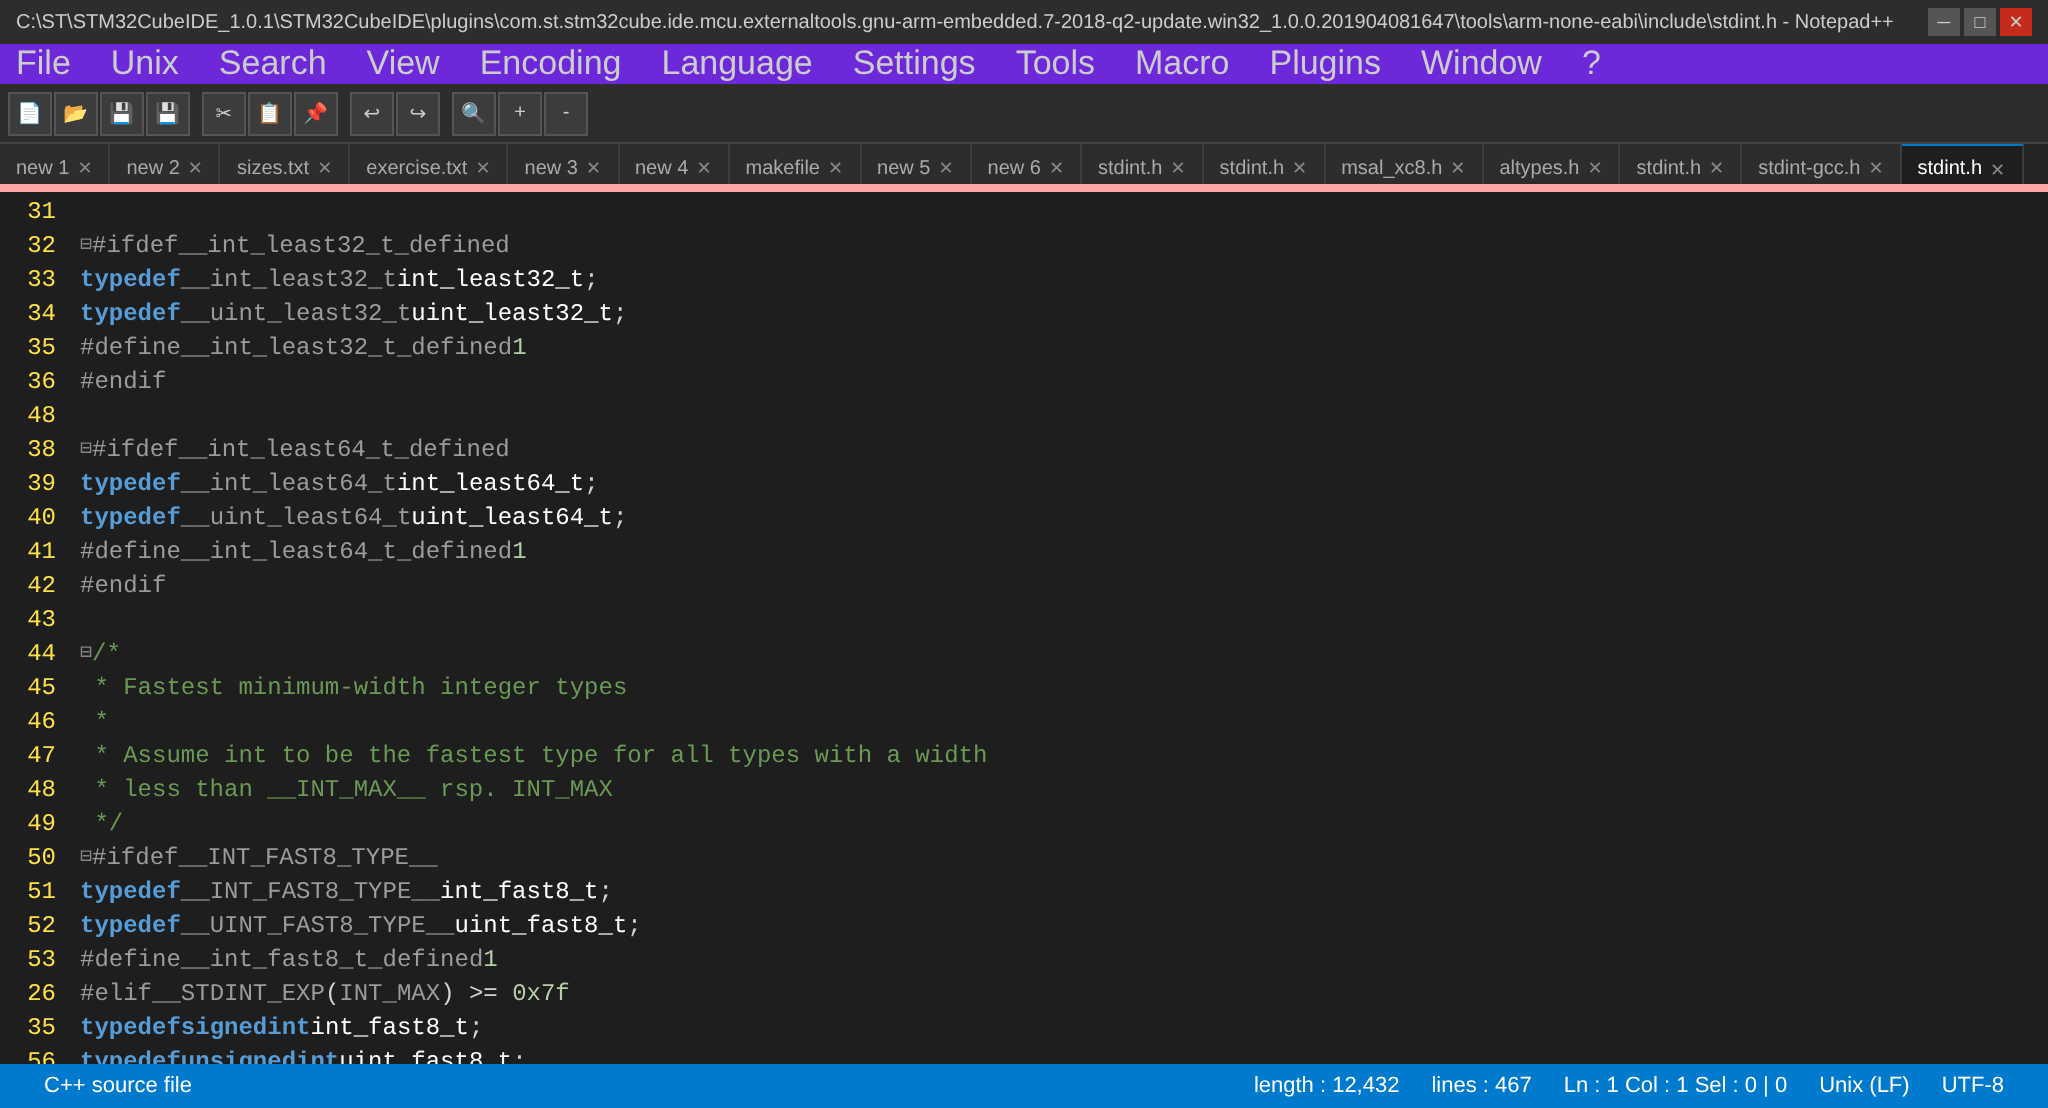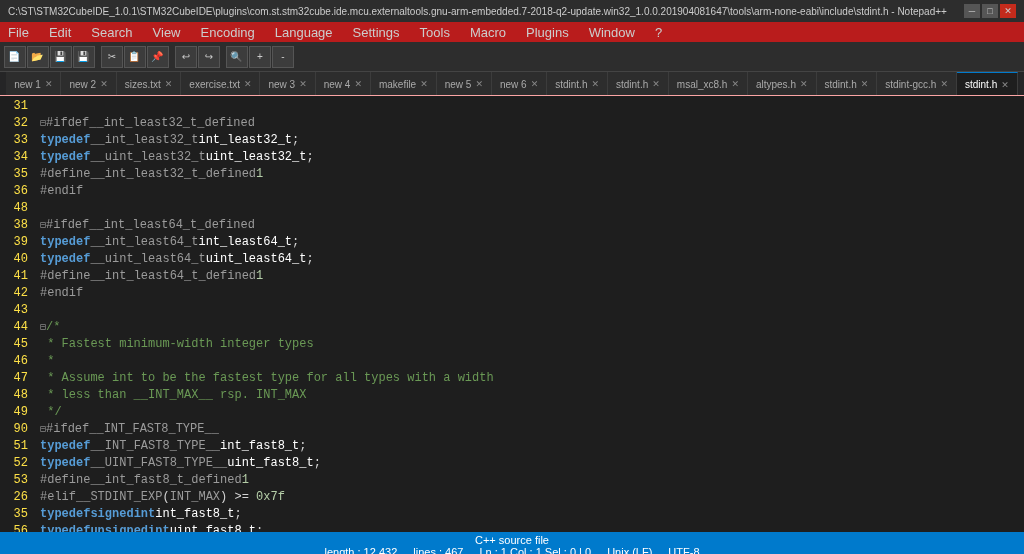--- a/index.html
+++ b/index.html
@@ -40,24 +40,24 @@
       color: #ccc;
       font-size: 9px;
       cursor: pointer;
       display: flex;
       align-items: center;
       justify-content: center;
     }
 
     
     #menu-bar {
-      background: #b91c1c;
+      background: #6d28d9;
       color: #cccccc;
       font-family: Arial, sans-serif;
-      font-size: 13px;
+      font-size: 17px;
       padding: 2px 4px;
       display: flex;
       gap: 12px;
       height: 20px;
       align-items: center;
       flex-shrink: 0;
     }
     .menu-item {
       cursor: pointer;
       padding: 1px 4px;
@@ -93,22 +93,21 @@
     }
 
     
     #tab-bar {
       background: #252526;
       display: flex;
       flex-wrap: wrap;
       height: 24px;
       flex-shrink: 0;
       overflow: hidden;
-      border-bottom: 1px solid #fca5a5;
-      justify-content: center;
+      border-bottom: 4px solid #fca5a5;
     }
     .tab {
       display: flex;
       align-items: center;
       padding: 0 8px;
       height: 24px;
       font-family: Arial, sans-serif;
       font-size: 10px;
       color: #aaa;
       background: #2d2d2d;
@@ -180,21 +179,20 @@
       background: #007acc;
       color: #ffffff;
       font-family: Arial, sans-serif;
       font-size: 11px;
       padding: 2px 22px;
       display: flex;
       justify-content: space-between;
       align-items: center;
       height: 22px;
       flex-shrink: 0;
-      flex-direction: column;
     }
     #status-left { display: flex; gap: 16px; }
     #status-right { display: flex; gap: 16px; }
 
     .line-code {
       display: flex;
     }
   </style>
 </head>
 <body>
@@ -203,21 +201,21 @@
   <span style="font-size:10px; overflow:hidden; white-space:nowrap; text-overflow:ellipsis; max-width:960px;">C:\ST\STM32CubeIDE_1.0.1\STM32CubeIDE\plugins\com.st.stm32cube.ide.mcu.externaltools.gnu-arm-embedded.7-2018-q2-update.win32_1.0.0.201904081647\tools\arm-none-eabi\include\stdint.h - Notepad++</span>
   <div id="title-bar-controls" style="display:flex;gap:2px;flex-shrink:0;">
     <button class="win-btn">─</button>
     <button class="win-btn">□</button>
     <button class="win-btn" style="background:#c42b1c;">✕</button>
   </div>
 </div>
 
 <div id="menu-bar">
 <span class="menu-item">File</span>
-    <span class="menu-item">Edit</span>
+    <span class="menu-item">Unix</span>
     <span class="menu-item">Search</span>
     <span class="menu-item">View</span>
     <span class="menu-item">Encoding</span>
     <span class="menu-item">Language</span>
     <span class="menu-item">Settings</span>
     <span class="menu-item">Tools</span>
     <span class="menu-item">Macro</span>
     <span class="menu-item">Plugins</span>
     <span class="menu-item">Window</span>
     <span class="menu-item">?</span>
@@ -274,21 +272,21 @@
       <div>40</div>
       <div>41</div>
       <div>42</div>
       <div>43</div>
       <div>44</div>
       <div>45</div>
       <div>46</div>
       <div>47</div>
       <div>48</div>
       <div>49</div>
-      <div>90</div>
+      <div>50</div>
       <div>51</div>
       <div>52</div>
       <div>53</div>
       <div>26</div>
       <div>35</div>
       <div>56</div>
     </div>
   <div id="code-area"><div class="line-code">&nbsp;</div><div class="line-code"><span class="fold-icon">⊟</span><span class="pp">#ifdef</span>   <span class="macro">__int_least32_t_defined</span></div><div class="line-code">  <span class="kw">typedef</span> <span class="macro">__int_least32_t</span> <span class="type">int_least32_t</span>;</div><div class="line-code">  <span class="kw">typedef</span> <span class="macro">__uint_least32_t</span> <span class="type">uint_least32_t</span>;</div><div class="line-code">  <span class="pp">#define</span> <span class="macro">__int_least32_t_defined</span> <span class="num">1</span></div><div class="line-code">  <span class="pp">#endif</span></div><div class="line-code">&nbsp;</div><div class="line-code"><span class="fold-icon">⊟</span><span class="pp">#ifdef</span>   <span class="macro">__int_least64_t_defined</span></div><div class="line-code">  <span class="kw">typedef</span> <span class="macro">__int_least64_t</span> <span class="type">int_least64_t</span>;</div><div class="line-code">  <span class="kw">typedef</span> <span class="macro">__uint_least64_t</span> <span class="type">uint_least64_t</span>;</div><div class="line-code">  <span class="pp">#define</span> <span class="macro">__int_least64_t_defined</span> <span class="num">1</span></div><div class="line-code">  <span class="pp">#endif</span></div><div class="line-code">&nbsp;</div><div class="line-code"><span class="fold-icon">⊟</span><span class="cmt">/*</span></div><div class="line-code"><span class="cmt"> * Fastest minimum-width integer types</span></div><div class="line-code"><span class="cmt"> *</span></div><div class="line-code"><span class="cmt"> * Assume int to be the fastest type for all types with a width</span></div><div class="line-code"><span class="cmt"> * less than __INT_MAX__ rsp. INT_MAX</span></div><div class="line-code"><span class="cmt"> */</span></div><div class="line-code"><span class="fold-icon">⊟</span><span class="pp">#ifdef</span> <span class="macro">__INT_FAST8_TYPE__</span></div><div class="line-code">  <span class="kw">typedef</span> <span class="macro">__INT_FAST8_TYPE__</span>  <span class="type">int_fast8_t</span>;</div><div class="line-code">  <span class="kw">typedef</span> <span class="macro">__UINT_FAST8_TYPE__</span> <span class="type">uint_fast8_t</span>;</div><div class="line-code">  <span class="pp">#define</span> <span class="macro">__int_fast8_t_defined</span> <span class="num">1</span></div><div class="line-code">  <span class="pp">#elif</span> <span class="macro">__STDINT_EXP</span>(<span class="macro">INT_MAX</span>) &gt;= <span class="num">0x7f</span></div><div class="line-code">  <span class="kw">typedef</span> <span class="kw">signed</span> <span class="kw">int</span> <span class="type">int_fast8_t</span>;</div><div class="line-code">  <span class="kw">typedef</span> <span class="kw">unsigned</span> <span class="kw">int</span> <span class="type">uint_fast8_t</span>;</div></div>
 </div>
 

